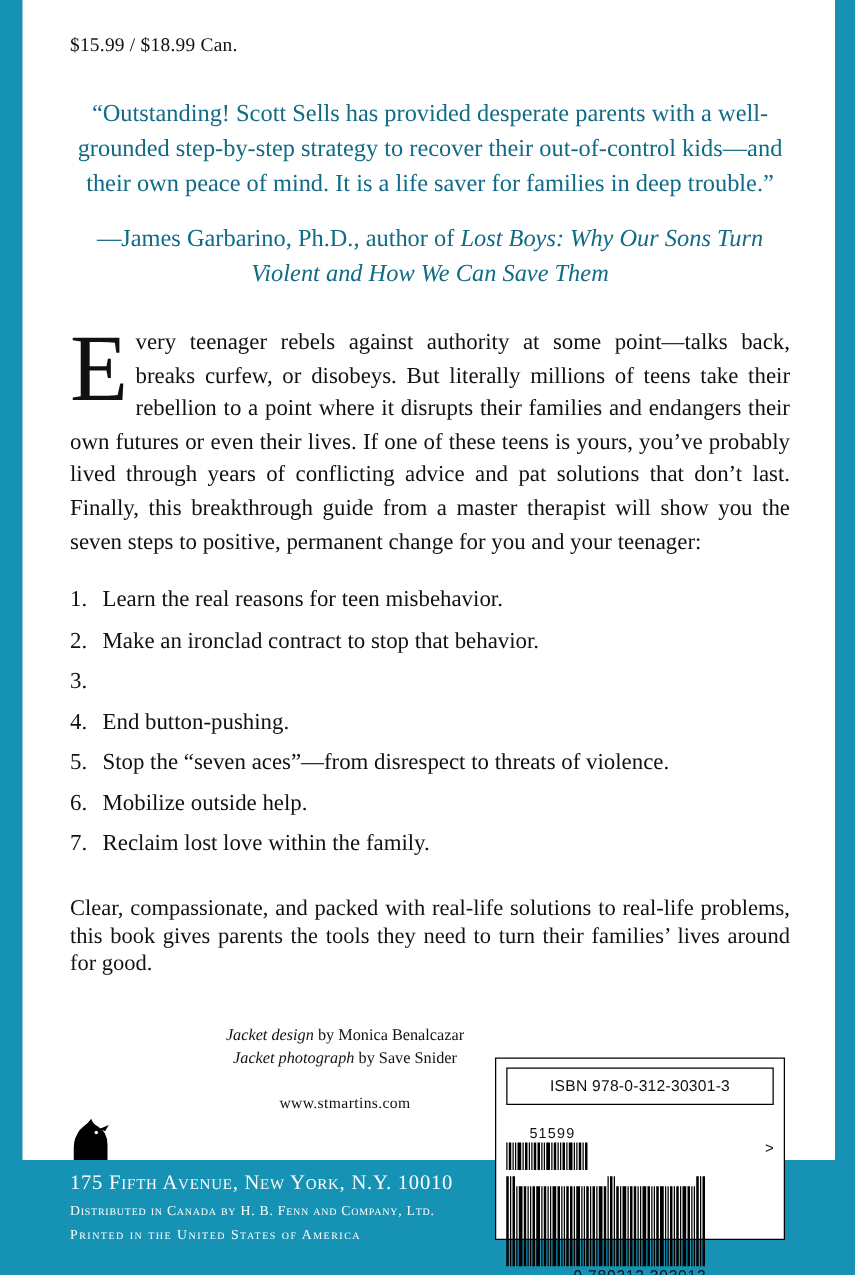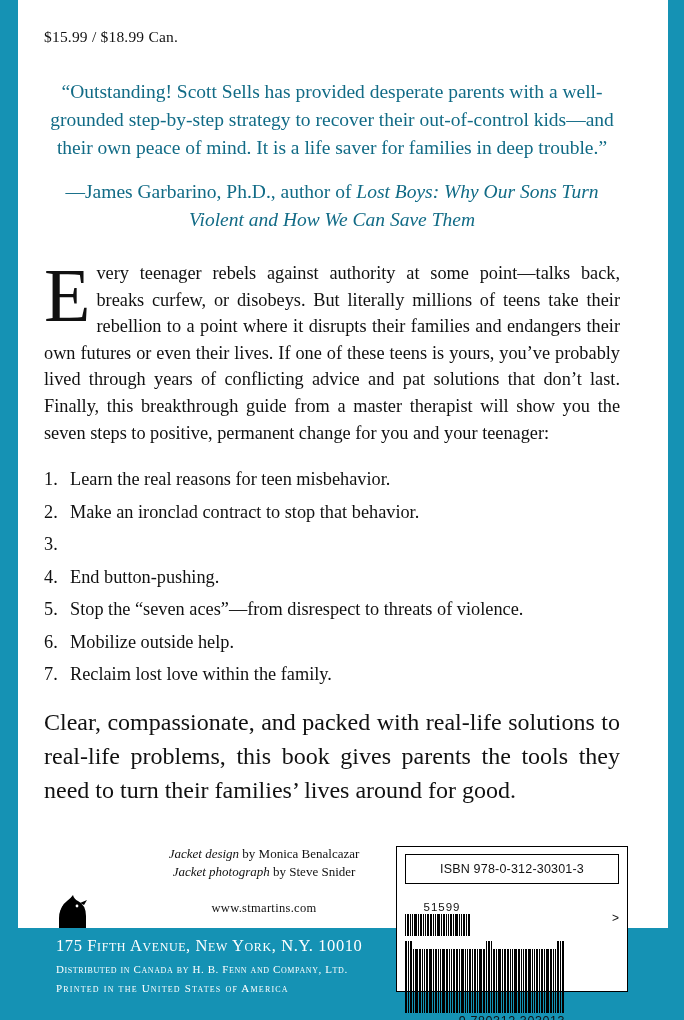--- a/index.html
+++ b/index.html
@@ -36,21 +36,21 @@
     position: absolute;
     right: 0;
     top: 0;
     width: 16px;
     height: 1020px;
     background: #1592b4;
   }
 
   .content {
     position: absolute;
-    left: 44px;
+    left: 56px;
     top: 0;
     width: 576px;
   }
 
   .price {
     font-size: 15.5px;
     color: #111;
     margin-top: 28px;
     letter-spacing: 0.2px;
   }
@@ -97,23 +97,23 @@
   .list li {
     display: flex;
     margin-bottom: 6.5px;
   }
   .list .num {
     width: 26px;
     flex: 0 0 26px;
   }
 
   .closing {
-    margin-top: 18px;
-    font-size: 24px;
-    line-height: 34px;
+    margin-top: 28px;
+    font-size: 18px;
+    line-height: 22px;
     text-align: justify;
   }
 
   .credits {
     margin-top: 38px;
     text-align: center;
     font-size: 13px;
     line-height: 18px;
     width: 420px;
     margin-left: 10px;
@@ -313,21 +313,21 @@
       </li>
     </ul>
 
     <div class="closing">Clear, compassionate, and packed with real-life solutions to real-life problems, this book gives parents the tools they need to turn their families’ lives around for good.</div>
 
     <div class="credits">
       <div>
         <span class="ital">Jacket design</span><span> by Monica Benalcazar</span>
       </div>
       <div>
-        <span class="ital">Jacket photograph</span><span> by Steve Snider</span>
+        <span class="ital">Jacket photograph</span><span> by Save Snider</span>
       </div>
     </div>
 
     <div class="website">www.stmartins.com</div>
 
   </div>
 
   <div class="publisher-row">
     <svg class="griffin-logo" viewBox="0 0 34 40">
       <path d="M4 39 L4 22 Q4 12 11 7 Q15 4 17 1 Q18 5 22 7 Q30 11 30 22 L30 39 Z" fill="#000"></path>

